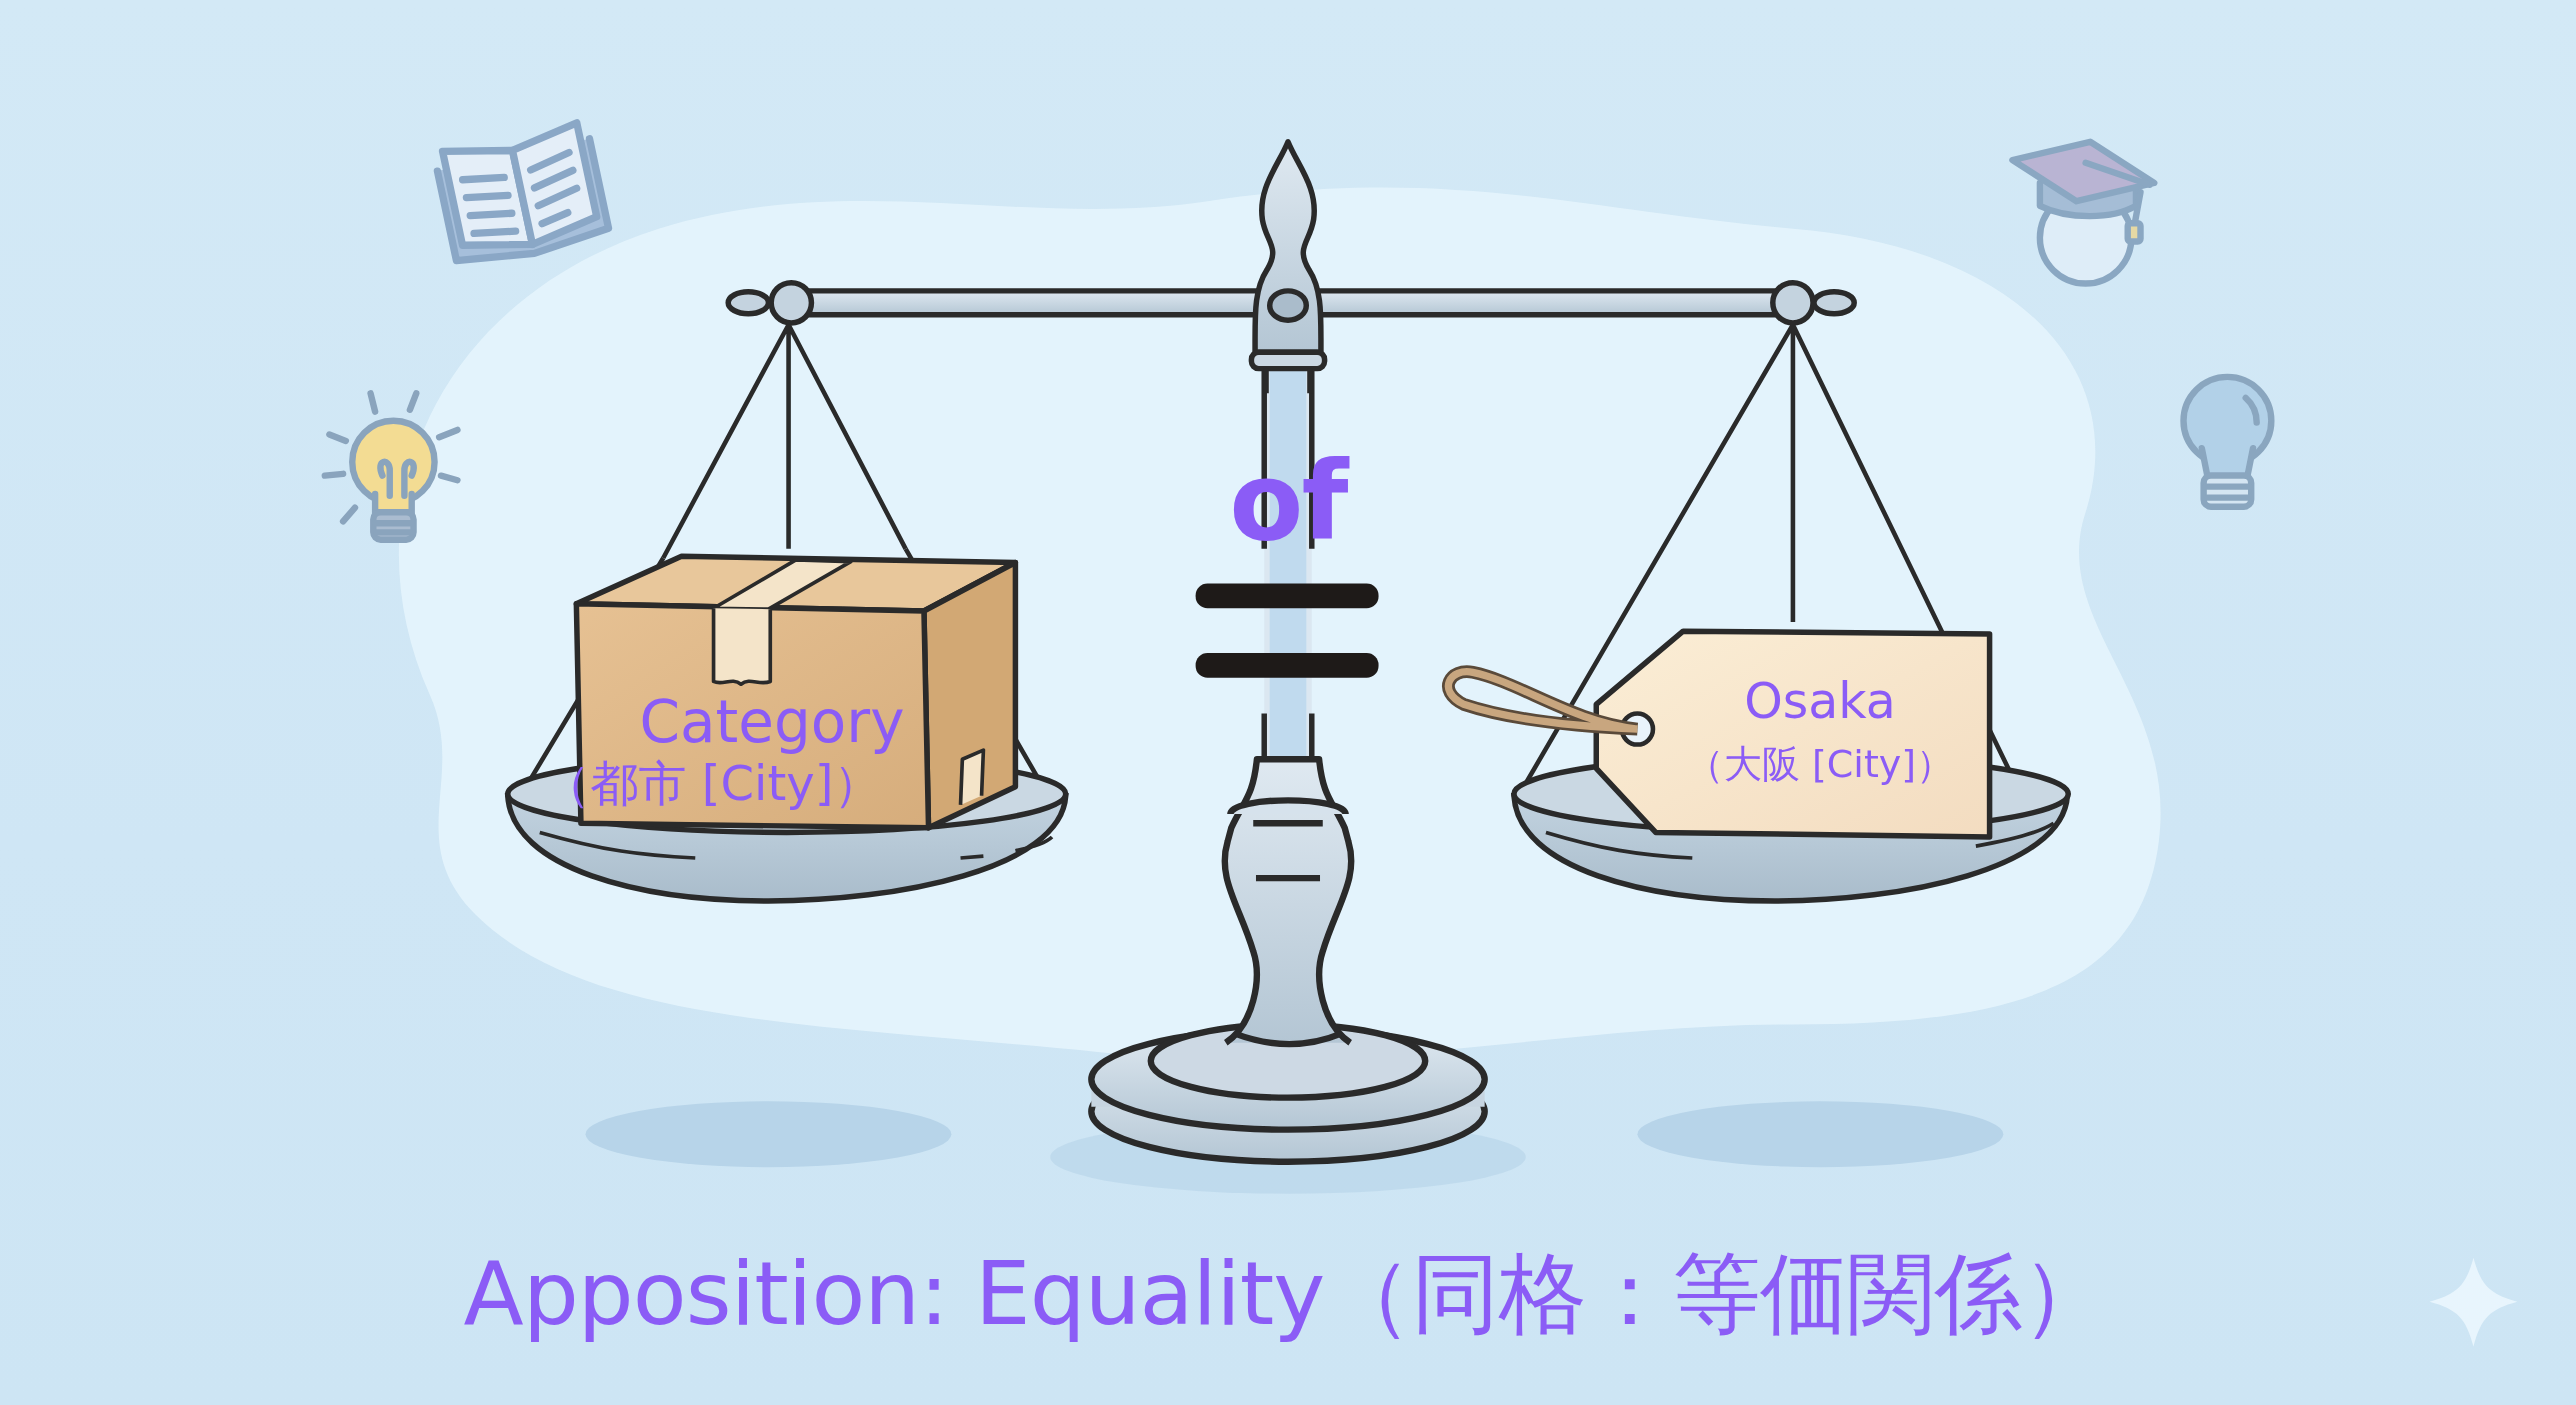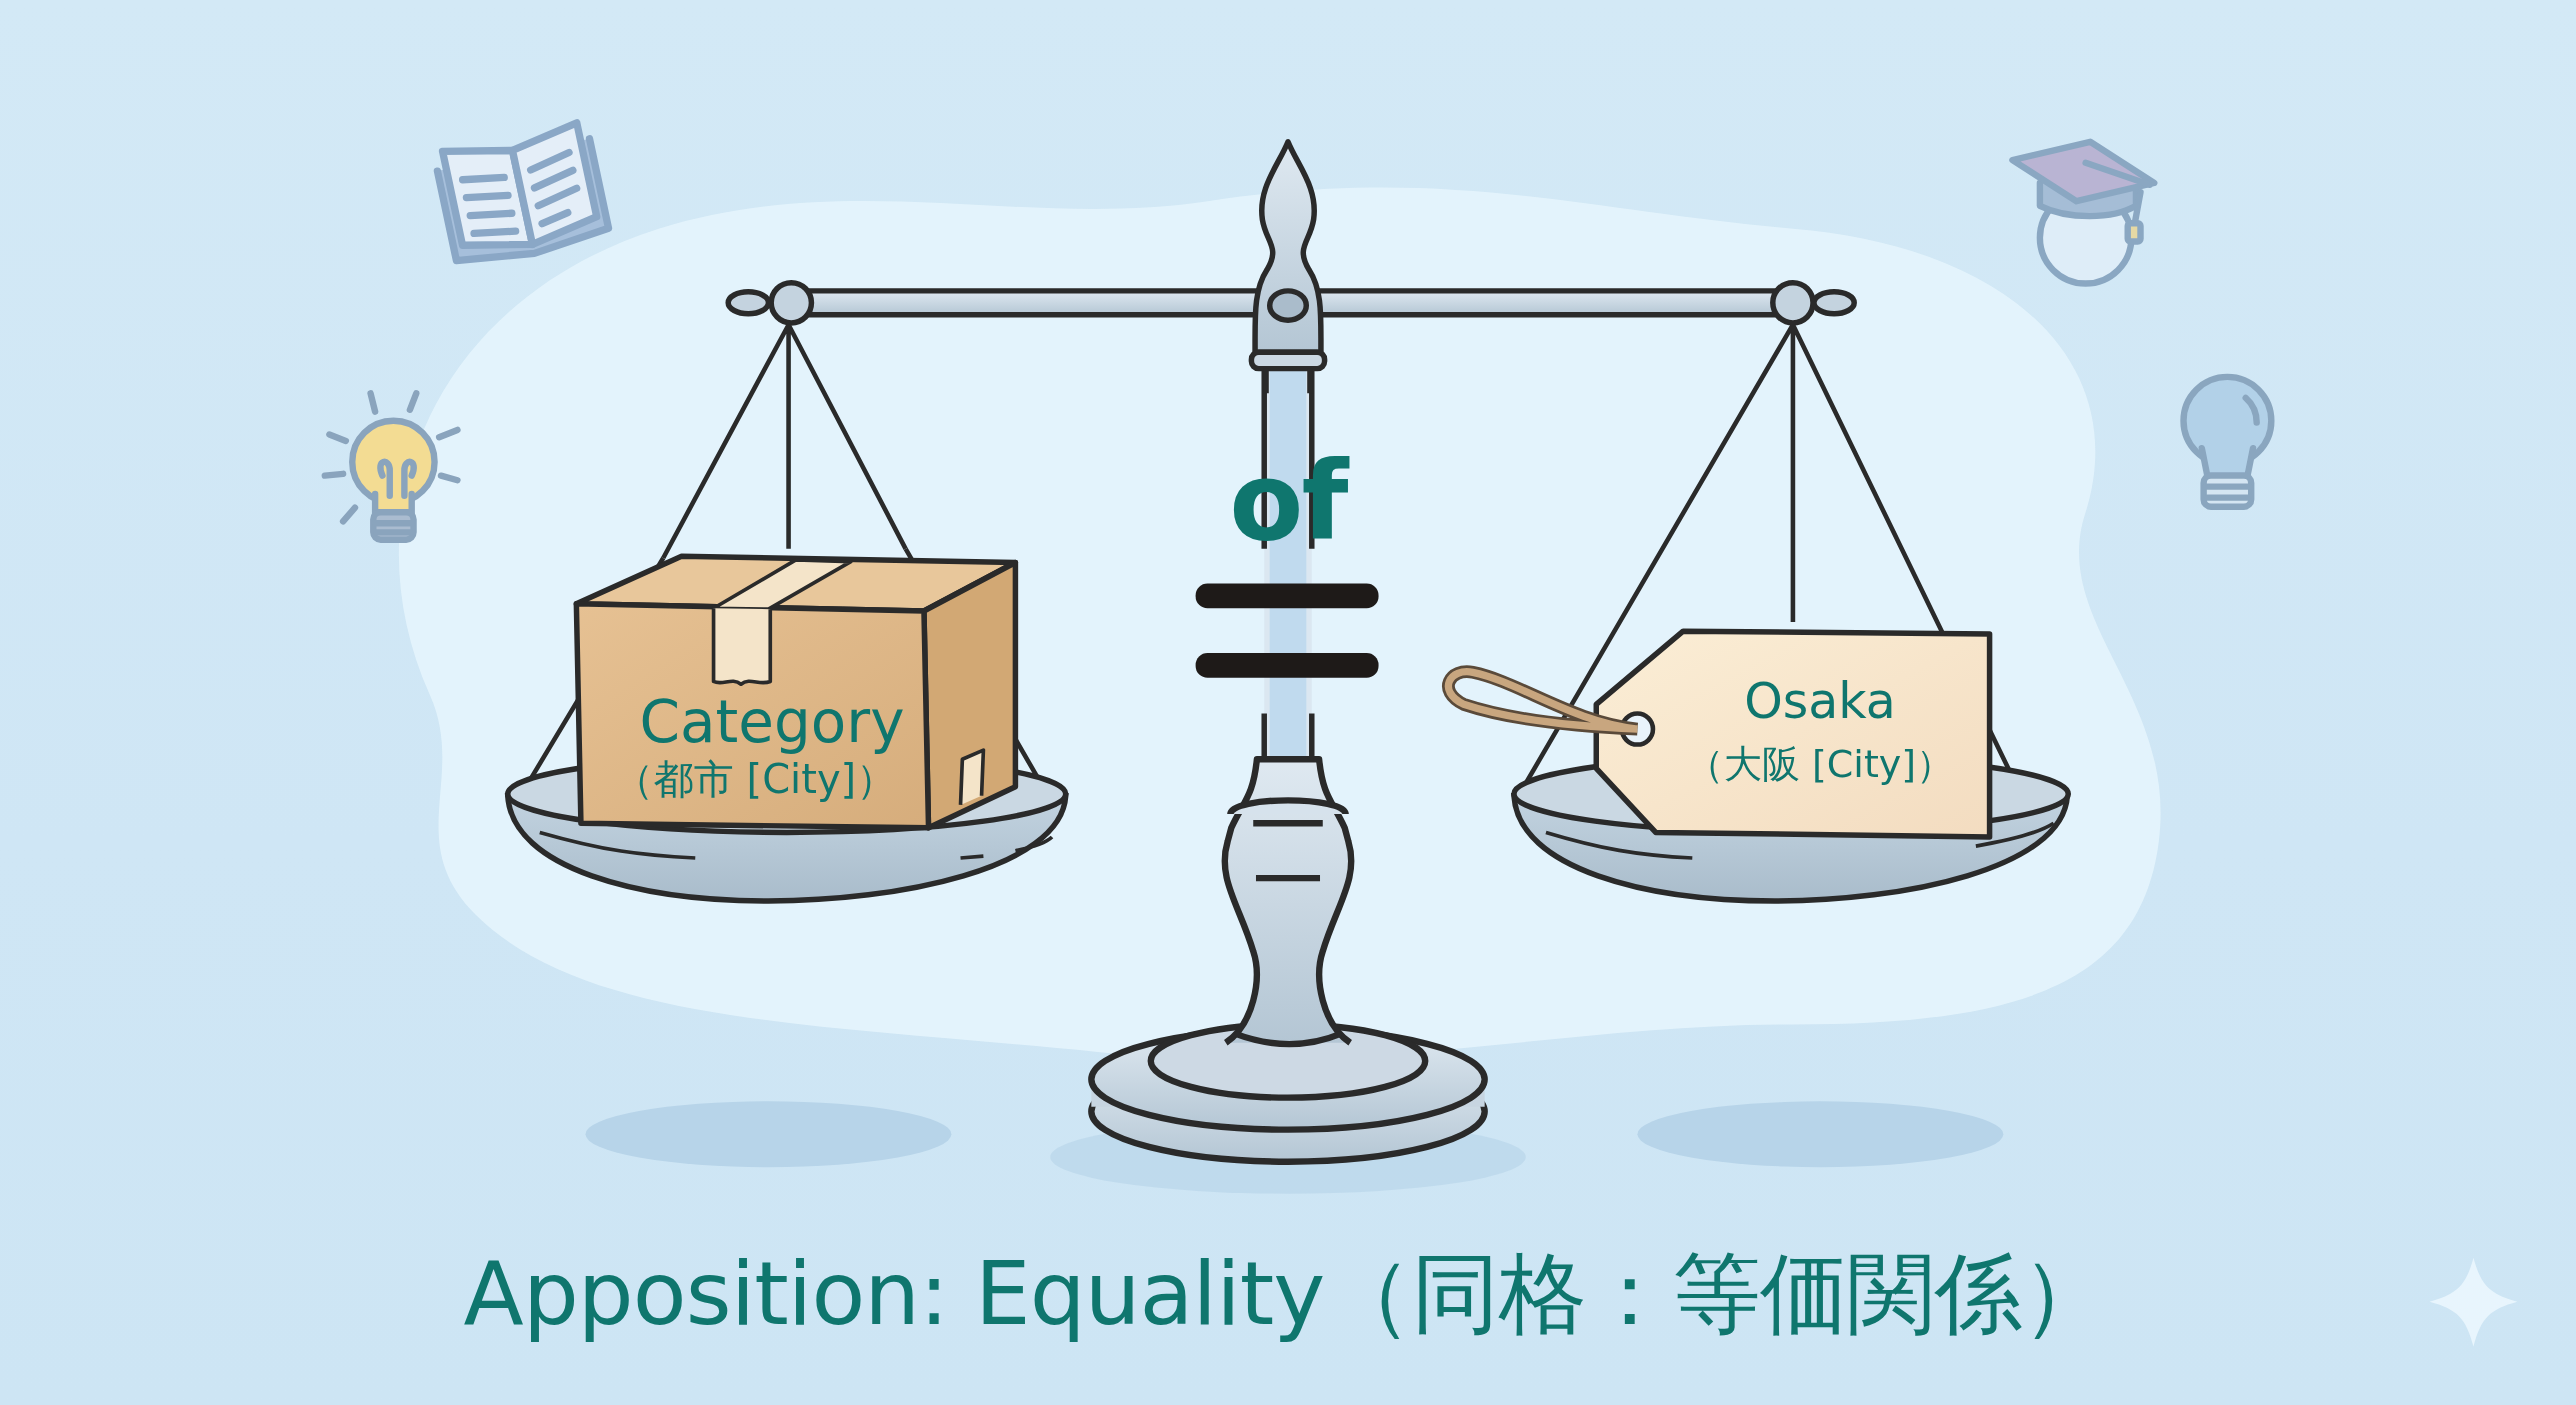--- a/index.html
+++ b/index.html
@@ -2,24 +2,24 @@
 <html style="font-size:14.6px"><head>
 <meta charset="utf-8">
 <style>
   html, body { margin:0; padding:0; }
   body {
     width:2576px; height:1405px; overflow:hidden; position:relative;
     background: linear-gradient(180deg, #d3e9f6 0%, #cfe6f5 60%, #cde5f4 100%);
     font-family: "DejaVu Sans", "Liberation Sans", sans-serif;
   }
   #scene { position:absolute; left:0; top:0; width:2576px; height:1405px; }
-  .txt { position:absolute; color:#0f766e; font-family:"DejaVu Sans","Liberation Sans",sans-serif; white-space:nowrap; }
+  .txt { position:absolute; color:#8b5cf6; font-family:"DejaVu Sans","Liberation Sans",sans-serif; white-space:nowrap; }
   #of-word { left:1288px; top:439px; transform:translateX(-50%); font-size:108px; font-weight:bold; letter-spacing:-1.8px; }
   #box-title { left:772px; top:688px; transform:translateX(-50%); font-size:58px; font-weight:500; }
-  #box-sub { left:755px; top:752px; transform:translateX(-50%); font-size:40px;text-align:center; }
+  #box-sub { left:712px; top:752px; transform:translateX(-50%); font-size:48px;text-align:center; }
   #tag-title { left:1820px; top:673px; transform:translateX(-50%); font-size:49px; font-weight:500; }
   #tag-sub { left:1820px; top:739px; transform:translateX(-50%); font-size:38px; }
   #caption { left:1286px; top:1235px; transform:translateX(-50%); font-size:88px; font-weight:500; letter-spacing:-0.9px; }
 </style>
 </head>
 <body>
 
 <svg id="scene" width="2576" height="1405" viewBox="0 0 2816 1536" xmlns="http://www.w3.org/2000/svg">
   <defs>
     <linearGradient id="metalG" x1="0" x2="0" y1="0" y2="1">

